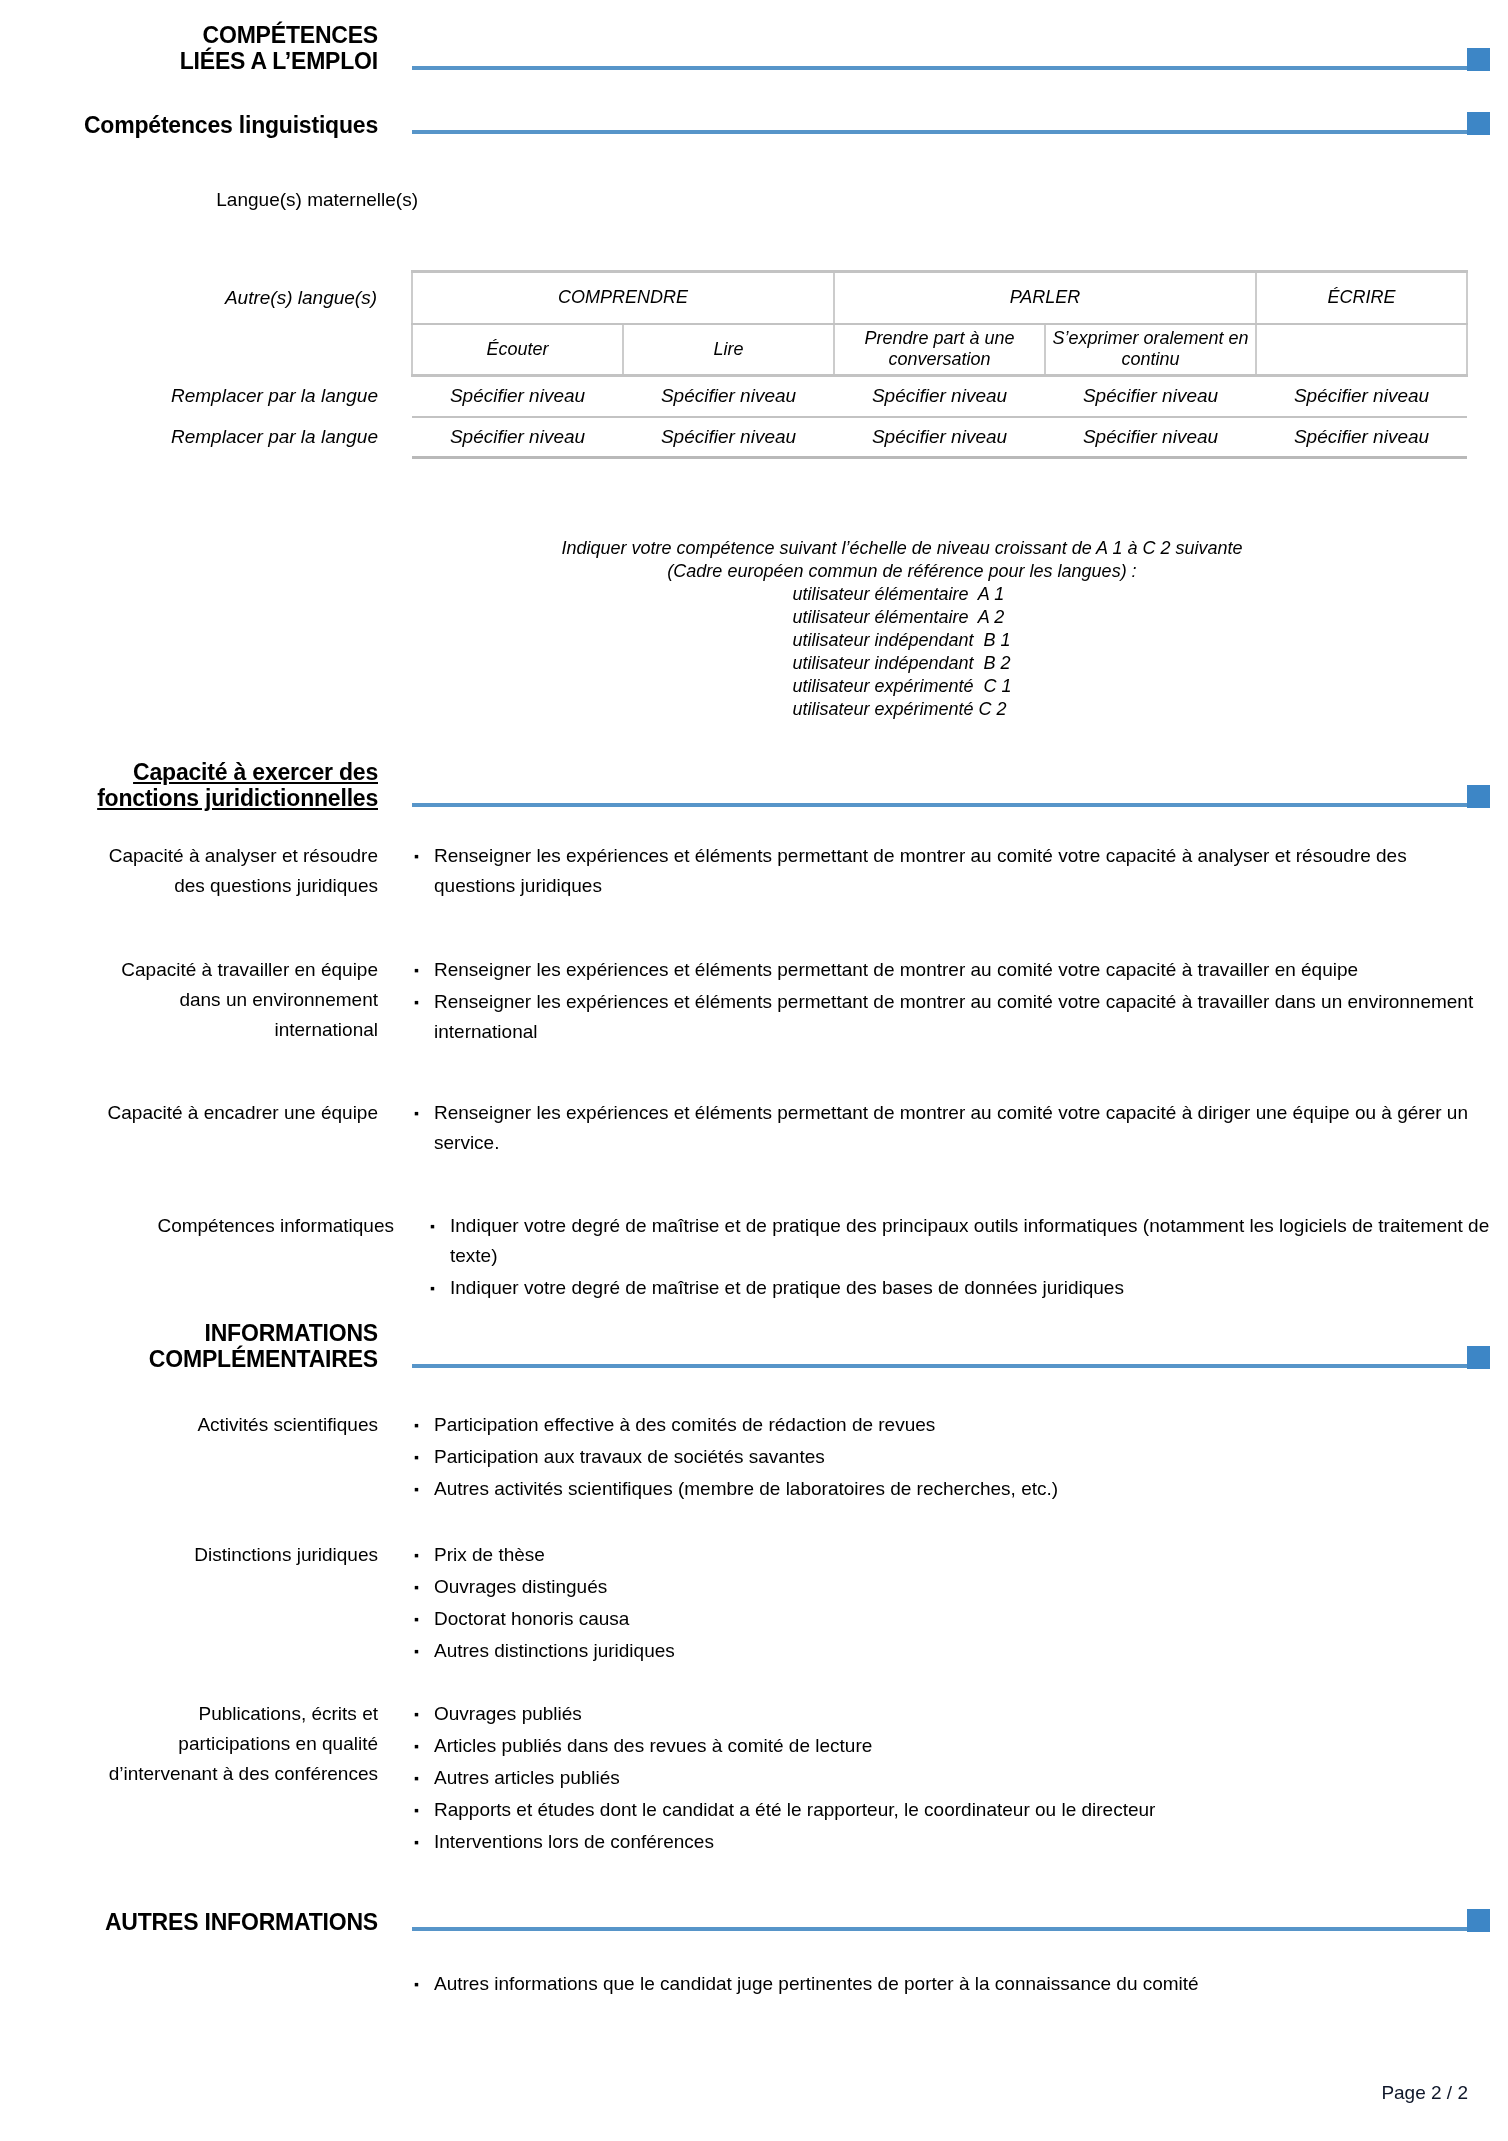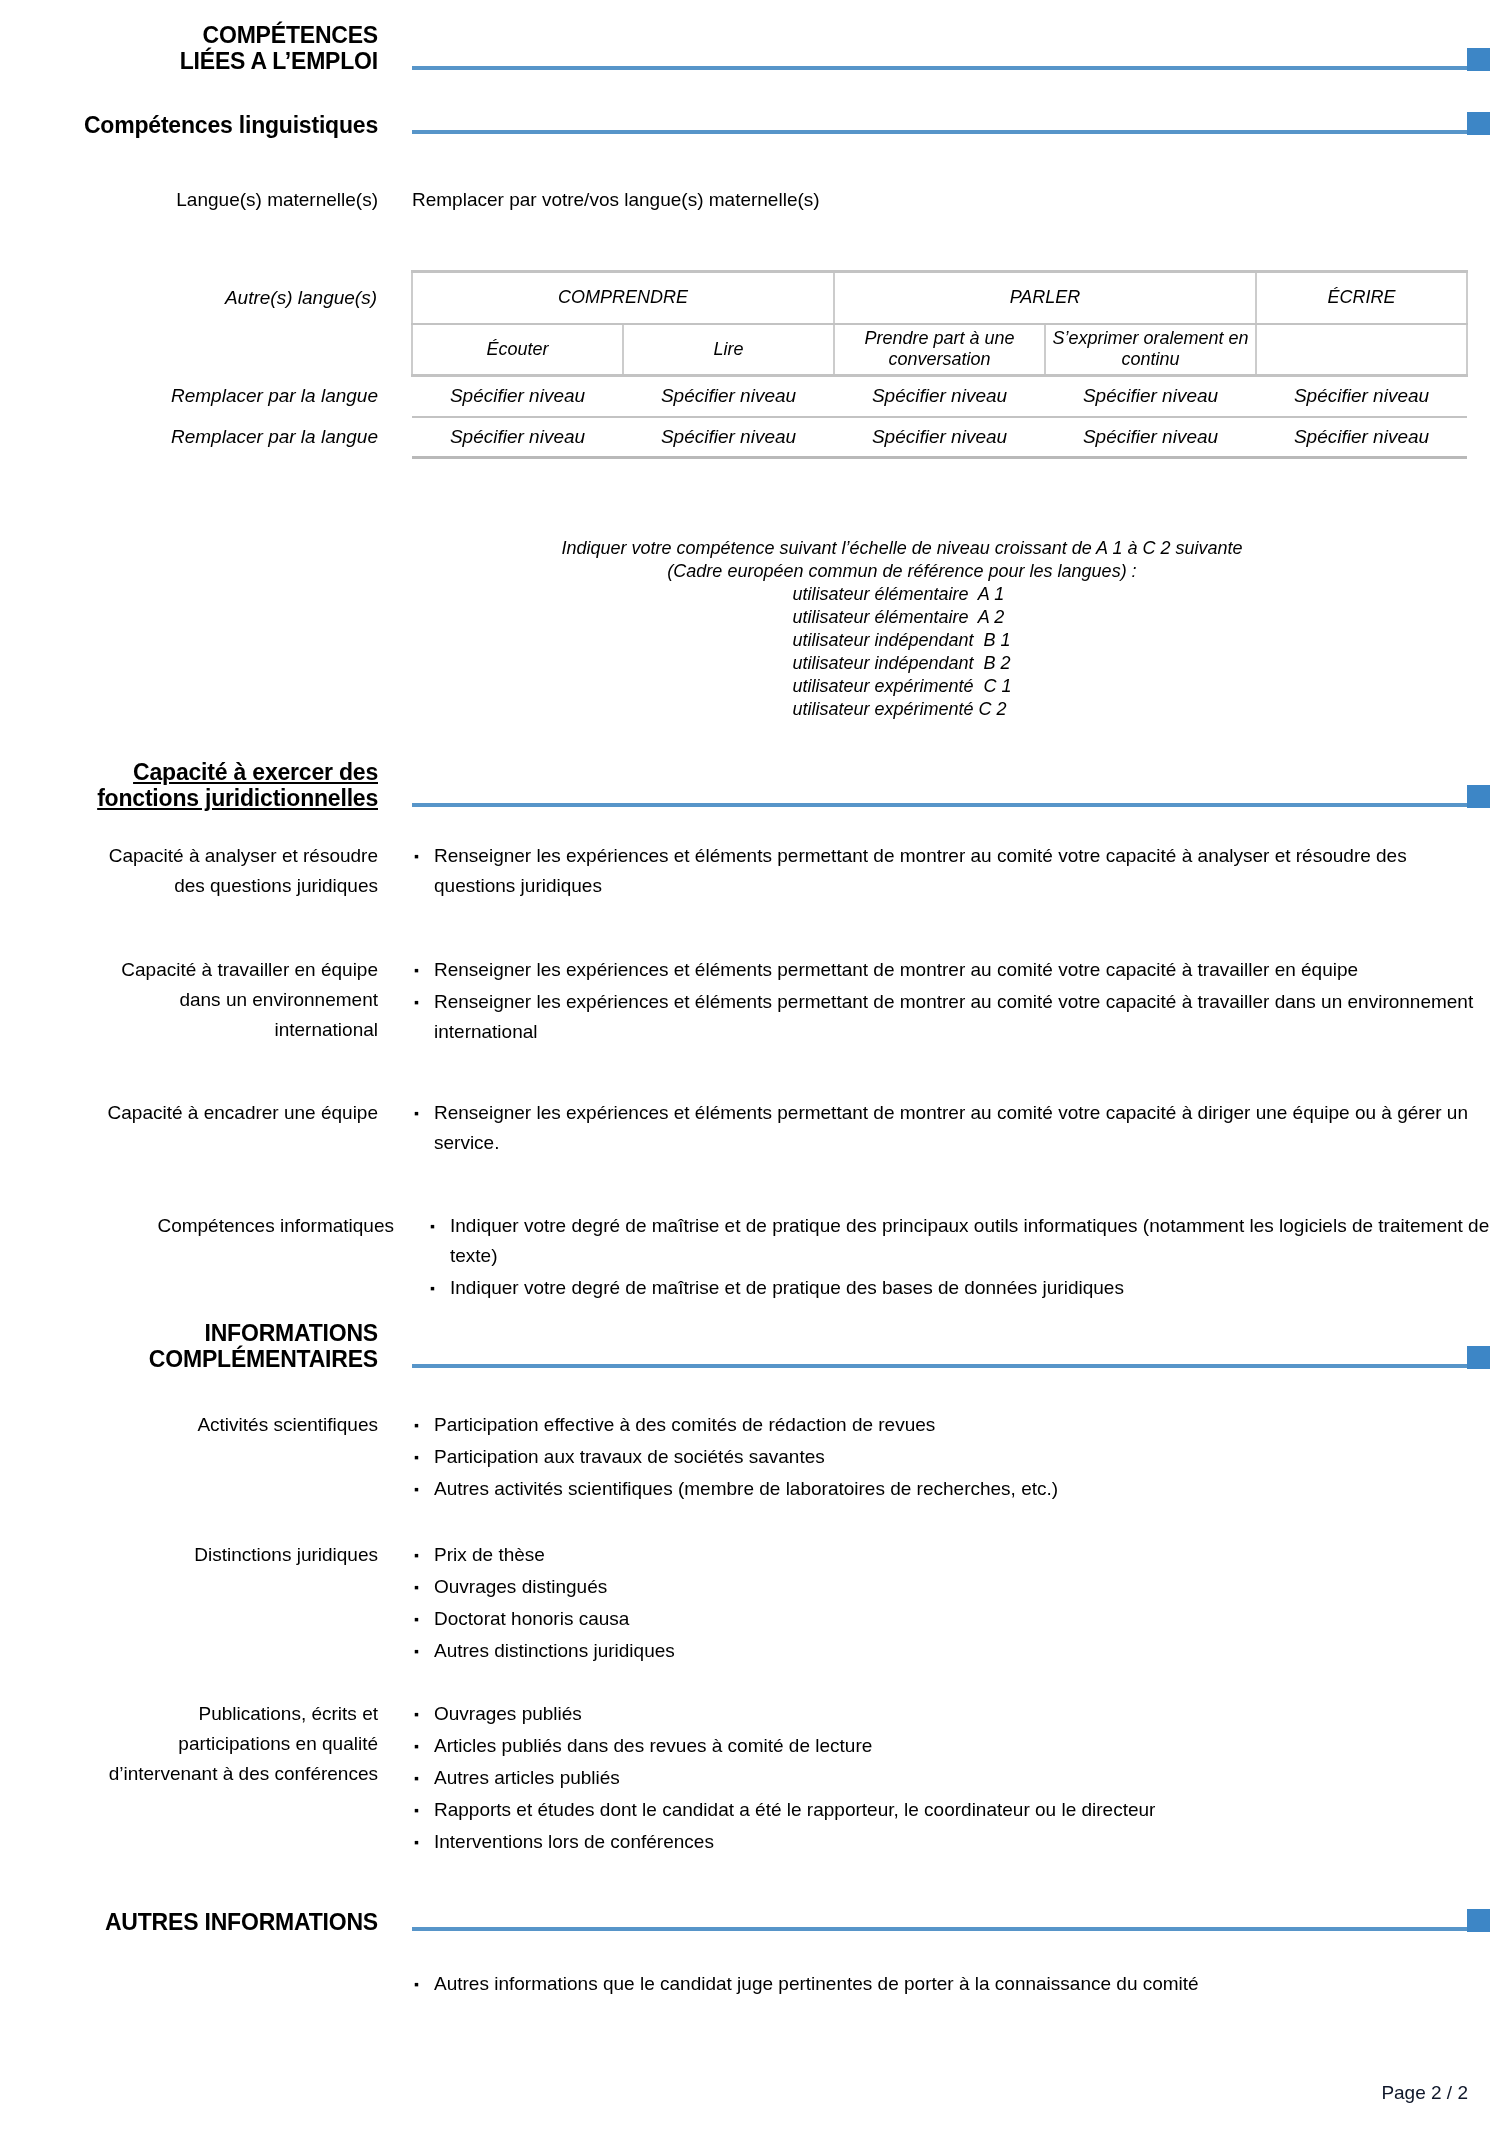--- a/index.html
+++ b/index.html
@@ -101,21 +101,21 @@
     position: absolute;
     top: 2082px;
     right: 40px;
     color: #0f172a;
     font-size: 19px;
   }
 
   
   #r-job     { margin-top: 22px; }
   #r-ling    { margin-top: 36px; }
-  #r-mother  { margin-top: 47px; }
+  #r-mother  { margin-top: 47px; padding-left: 40px; }
   #r-judicial{ margin-top: 38px; text-decoration: underline; }
   #r-analyze { margin-top: 30px; }
   #r-team    { margin-top: 52px; }
   #r-manage  { margin-top: 49px; }
   #r-it      { margin-top: 51px; padding-left: 16px; }
   #r-add     { margin-top: 15px; }
   #r-sci     { margin-top: 38px; }
   #r-dist    { margin-top: 34px; }
   #r-pub     { margin-top: 31px; }
   #r-other-h { margin-top: 48px; }
@@ -140,21 +140,20 @@
   <div class="hrow" id="r-ling">
     <div class="htitle">Compétences linguistiques</div>
     <div class="rule">
       <div class="rule-line"></div>
       <div class="rule-square"></div>
     </div>
   </div>
 
   <div class="row" id="r-mother">
     <div class="label">Langue(s) maternelle(s)</div>
-    <div class="content">Remplacer par votre/vos langue(s) maternelle(s)</div>
   </div>
 
   <table class="ltable">
     <colgroup>
       <col style="width:412px">
       <col style="width:211px">
         <col style="width:211px">
         <col style="width:211px">
         <col style="width:211px">
         <col style="width:211px">

